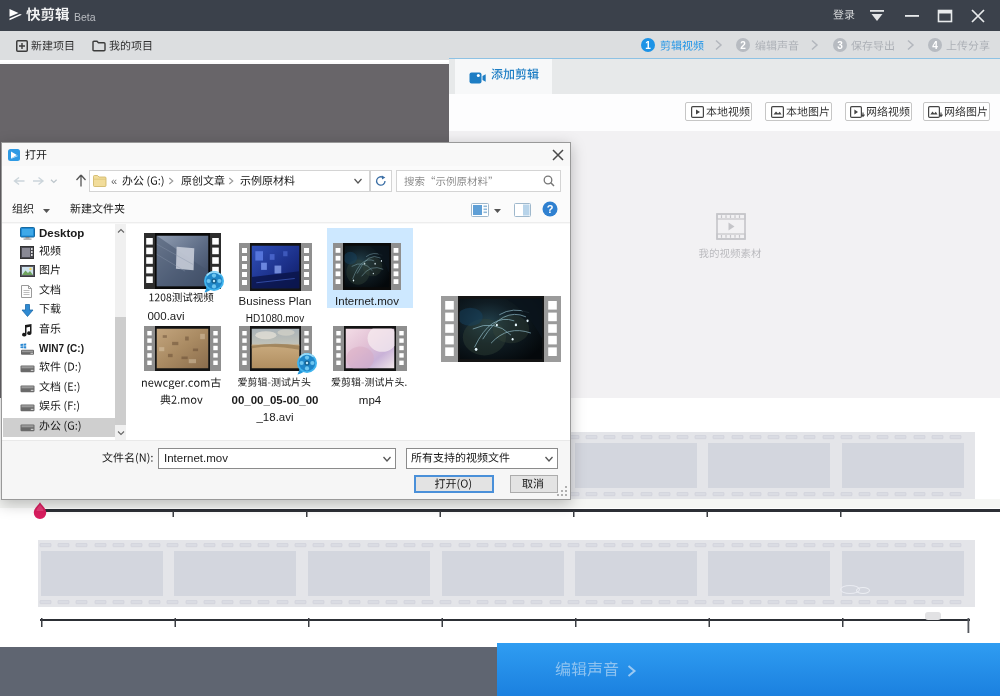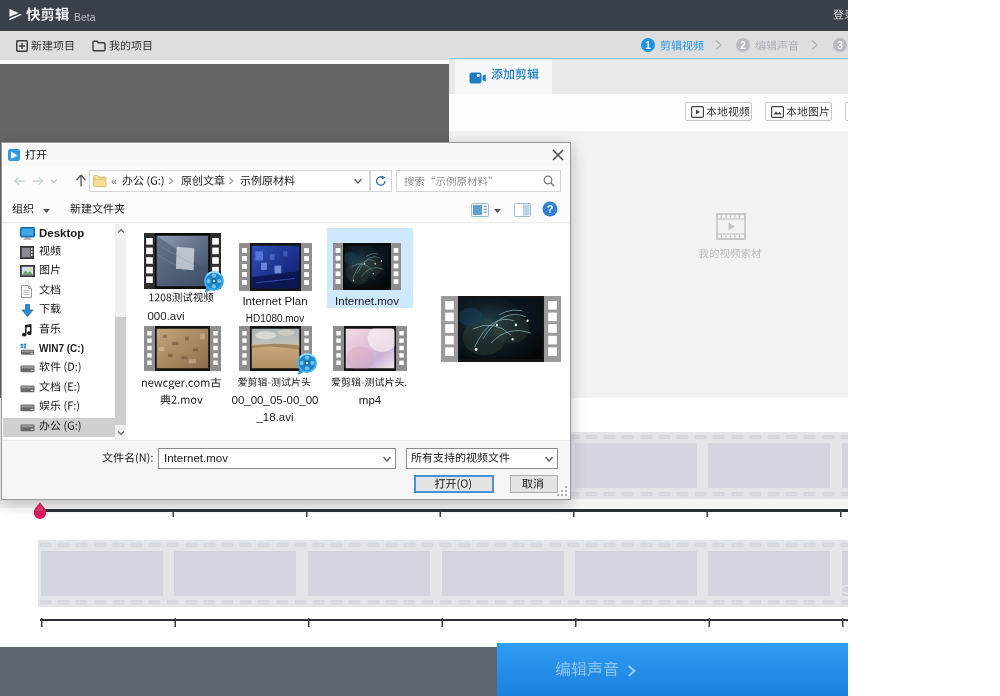--- a/index.html
+++ b/index.html
@@ -1,15 +1,15 @@
 <!DOCTYPE html>
 <html><head><meta charset="utf-8"><style>
 *{margin:0;padding:0;box-sizing:border-box}
 body{font-family:"Liberation Sans",sans-serif;width:1000px;height:696px;overflow:hidden}
-#app{position:relative;width:848px;height:696px;background:#fff;overflow:hidden}
+#app{position:relative;width:1000px;height:696px;background:#fff;overflow:hidden}
 .abs{position:absolute}
 </style></head><body>
 <div id="app">
 <div class="abs" style="left:0;top:0;width:1000px;height:31px;background:#3b414b"></div>
 <svg class="abs" style="left:9px;top:9px" width="14" height="13" viewBox="0 0 14 13">
 <path d="M0.5 0 L9.5 3.9 L0.5 7.8 Z" fill="#fff"></path>
 <path d="M0.5 9.5 L11 5 L12.8 5.8 L0.5 11.3 Z" fill="#fff"></path>
 </svg>
 <div style="position:absolute;left:26px;top:7px">
       <svg width="45" height="16" viewBox="0 0 45 16" xmlns="http://www.w3.org/2000/svg" style="display:block">
@@ -987,21 +987,21 @@
       </g>
     </svg>
 <div style="position:absolute;left:182px;transform:translateX(-50%);top:292px">
       <svg width="67" height="12" viewBox="0 0 67 12" xmlns="http://www.w3.org/2000/svg" style="display:block">
         <g transform="translate(0,9.24) scale(0.010500)">
           <path d="M88 0H490V-76H343V-733H273C233 -710 186 -693 121 -681V-623H252V-76H88ZM599 0H1060V-79H857C820 -79 775 -75 737 -72C909 -235 1025 -384 1025 -531C1025 -661 942 -746 811 -746C718 -746 654 -704 595 -639L648 -587C689 -636 740 -672 800 -672C891 -672 935 -611 935 -527C935 -401 829 -255 599 -54ZM1388 13C1527 13 1616 -113 1616 -369C1616 -623 1527 -746 1388 -746C1248 -746 1160 -623 1160 -369C1160 -113 1248 13 1388 13ZM1388 -61C1305 -61 1248 -154 1248 -369C1248 -583 1305 -674 1388 -674C1471 -674 1528 -583 1528 -369C1528 -154 1471 -61 1388 -61ZM1945 13C2082 13 2174 -70 2174 -176C2174 -277 2115 -332 2051 -369V-374C2094 -408 2148 -474 2148 -551C2148 -664 2072 -744 1947 -744C1833 -744 1746 -669 1746 -558C1746 -481 1792 -426 1845 -389V-385C1778 -349 1711 -280 1711 -182C1711 -69 1809 13 1945 13ZM1995 -398C1908 -432 1829 -471 1829 -558C1829 -629 1878 -676 1946 -676C2024 -676 2070 -619 2070 -546C2070 -492 2044 -442 1995 -398ZM1946 -55C1858 -55 1792 -112 1792 -190C1792 -260 1834 -318 1893 -356C1997 -314 2087 -278 2087 -179C2087 -106 2031 -55 1946 -55ZM2706 -92C2757 -42 2816 28 2844 73L2893 39C2864 -4 2804 -72 2753 -121ZM2532 -782V-154H2591V-724H2808V-157H2869V-782ZM3087 -827V-7C3087 8 3081 13 3067 13C3053 14 3006 14 2953 13C2962 31 2972 60 2975 76C3045 77 3088 75 3114 64C3139 53 3149 34 3149 -7V-827ZM2950 -750V-151H3010V-750ZM2666 -653V-299C2666 -178 2646 -53 2479 32C2490 41 2509 66 2516 78C2696 -13 2724 -164 2724 -298V-653ZM2301 -776C2357 -745 2429 -697 2463 -665L2509 -726C2473 -756 2400 -800 2346 -829ZM2258 -506C2313 -475 2386 -430 2422 -400L2467 -460C2429 -489 2355 -532 2301 -560ZM2278 27 2346 67C2388 -25 2438 -148 2474 -253L2414 -292C2374 -180 2318 -50 2278 27ZM3340 -775C3391 -731 3455 -667 3485 -626L3537 -678C3507 -718 3442 -778 3390 -821ZM3997 -796C4039 -752 4085 -691 4105 -651L4160 -688C4138 -727 4091 -785 4049 -828ZM3270 -526V-454H3409V-94C3409 -51 3379 -22 3361 -11C3374 4 3392 36 3399 54C3414 36 3441 18 3612 -97C3605 -112 3596 -141 3591 -161L3480 -89V-526ZM3891 -835 3897 -632H3566V-560H3900C3918 -183 3965 74 4089 77C4127 77 4167 35 4187 -134C4173 -140 4141 -160 4127 -175C4121 -77 4109 -21 4091 -21C4029 -24 3990 -251 3974 -560H4179V-632H3971C3969 -697 3967 -765 3967 -835ZM3580 -61 3601 10C3685 -15 3794 -47 3899 -78L3889 -145L3772 -112V-344H3866V-414H3598V-344H3703V-93ZM4670 -791V-259H4743V-725H5052V-259H5127V-791ZM4374 -804C4410 -765 4449 -710 4467 -673L4528 -713C4510 -748 4470 -800 4431 -838ZM4857 -649V-454C4857 -297 4827 -106 4574 25C4589 37 4613 65 4622 81C4772 2 4851 -105 4891 -214V-20C4891 47 4918 65 4986 65H5077C5164 65 5175 24 5185 -133C5166 -138 5141 -148 5122 -163C5118 -19 5113 8 5078 8H4997C4969 8 4961 0 4961 -28V-276H4910C4925 -337 4929 -397 4929 -452V-649ZM4283 -668V-599H4525C4467 -472 4362 -347 4259 -277C4270 -263 4288 -225 4294 -204C4333 -233 4372 -269 4410 -310V79H4481V-352C4516 -307 4559 -250 4579 -219L4627 -279C4608 -301 4538 -381 4500 -422C4548 -490 4589 -566 4617 -644L4577 -671L4563 -668ZM5921 -501C5919 -151 5908 -35 5666 30C5679 43 5697 67 5703 83C5963 9 5982 -129 5984 -501ZM5948 -84C6015 -34 6101 38 6143 82L6188 34C6145 -9 6057 -78 5990 -126ZM5648 -386C5596 -178 5481 -42 5269 25C5284 40 5301 65 5308 83C5535 3 5658 -144 5713 -371ZM5353 -397C5333 -323 5300 -248 5257 -197C5274 -189 5301 -172 5313 -162C5355 -217 5394 -301 5416 -383ZM5764 -609V-137H5828V-550H6074V-139H6142V-609H5962L6002 -714H6170V-781H5738V-714H5929C5919 -680 5906 -640 5892 -609ZM5334 -753V-529H5259V-461H5468V-158H5536V-461H5722V-529H5554V-652H5699V-716H5554V-841H5486V-529H5396V-753Z" fill="#1a1a1a"></path>
         </g>
       </svg>
     </div>
 <div style="position:absolute;left:166px;transform:translateX(-50%);top:310px;font-size:11.5px;color:#1a1a1a;font-weight:normal;white-space:nowrap;letter-spacing:0">000.avi</div>
-<div style="position:absolute;left:275px;transform:translateX(-50%);top:295px;font-size:11.5px;color:#1a1a1a;font-weight:normal;white-space:nowrap;letter-spacing:0">Internet Plan</div>
+<div style="position:absolute;left:275px;transform:translateX(-50%);top:295px;font-size:11.5px;color:#1a1a1a;font-weight:normal;white-space:nowrap;letter-spacing:0">Business Plan</div>
 <div style="position:absolute;left:275px;transform:translateX(-50%);top:313px;font-size:10px;color:#1a1a1a;font-weight:normal;white-space:nowrap;letter-spacing:0">HD1080.mov</div>
 <div style="position:absolute;left:367px;transform:translateX(-50%);top:295px;font-size:11.5px;color:#1a1a1a;font-weight:normal;white-space:nowrap;letter-spacing:0">Internet.mov</div>
 <div style="position:absolute;left:182px;transform:translateX(-50%);top:377px">
       <svg width="82" height="12" viewBox="0 0 82 12" xmlns="http://www.w3.org/2000/svg" style="display:block">
         <g transform="translate(0,9.68) scale(0.011000)">
           <path d="M92 0H184V-394C238 -449 276 -477 332 -477C404 -477 435 -434 435 -332V0H526V-344C526 -482 474 -557 360 -557C286 -557 229 -516 178 -464H176L167 -543H92ZM922 13C995 13 1053 -11 1100 -42L1068 -103C1027 -76 985 -60 932 -60C829 -60 758 -134 752 -250H1118C1120 -264 1122 -282 1122 -302C1122 -457 1044 -557 905 -557C781 -557 662 -448 662 -271C662 -92 777 13 922 13ZM751 -315C762 -423 830 -484 907 -484C992 -484 1042 -425 1042 -315ZM1342 0H1448L1525 -291C1539 -343 1550 -394 1562 -449H1567C1580 -394 1590 -344 1604 -293L1682 0H1793L1940 -543H1852L1773 -229C1761 -177 1751 -128 1740 -78H1735C1722 -128 1710 -177 1697 -229L1612 -543H1523L1438 -229C1425 -177 1413 -128 1402 -78H1397C1386 -128 1376 -177 1365 -229L1284 -543H1191ZM2272 13C2337 13 2399 -13 2448 -55L2408 -117C2374 -87 2330 -63 2280 -63C2180 -63 2112 -146 2112 -271C2112 -396 2184 -480 2283 -480C2325 -480 2360 -461 2391 -433L2437 -493C2399 -527 2350 -557 2279 -557C2139 -557 2018 -452 2018 -271C2018 -91 2128 13 2272 13ZM2751 250C2919 250 3026 163 3026 62C3026 -28 2962 -67 2837 -67H2730C2657 -67 2635 -92 2635 -126C2635 -156 2650 -174 2670 -191C2694 -179 2724 -172 2750 -172C2862 -172 2949 -245 2949 -361C2949 -408 2931 -448 2905 -473H3016V-543H2827C2808 -551 2781 -557 2750 -557C2641 -557 2547 -482 2547 -363C2547 -298 2582 -245 2618 -217V-213C2589 -193 2558 -157 2558 -112C2558 -69 2579 -40 2607 -23V-18C2556 13 2527 58 2527 105C2527 198 2619 250 2751 250ZM2750 -234C2688 -234 2635 -284 2635 -363C2635 -443 2687 -490 2750 -490C2815 -490 2866 -443 2866 -363C2866 -284 2813 -234 2750 -234ZM2764 187C2665 187 2607 150 2607 92C2607 61 2623 28 2662 0C2686 6 2712 8 2732 8H2826C2898 8 2936 26 2936 77C2936 133 2869 187 2764 187ZM3352 13C3425 13 3483 -11 3530 -42L3498 -103C3457 -76 3415 -60 3362 -60C3259 -60 3188 -134 3182 -250H3548C3550 -264 3552 -282 3552 -302C3552 -457 3474 -557 3335 -557C3211 -557 3092 -448 3092 -271C3092 -92 3207 13 3352 13ZM3181 -315C3192 -423 3260 -484 3337 -484C3422 -484 3472 -425 3472 -315ZM3686 0H3778V-349C3814 -441 3869 -475 3914 -475C3937 -475 3949 -472 3967 -466L3984 -545C3967 -554 3950 -557 3926 -557C3866 -557 3810 -513 3772 -444H3770L3761 -543H3686ZM4121 13C4157 13 4187 -15 4187 -56C4187 -98 4157 -126 4121 -126C4084 -126 4055 -98 4055 -56C4055 -15 4084 13 4121 13ZM4566 13C4631 13 4693 -13 4742 -55L4702 -117C4668 -87 4624 -63 4574 -63C4474 -63 4406 -146 4406 -271C4406 -396 4478 -480 4577 -480C4619 -480 4654 -461 4685 -433L4731 -493C4693 -527 4644 -557 4573 -557C4433 -557 4312 -452 4312 -271C4312 -91 4422 13 4566 13ZM5073 13C5206 13 5324 -91 5324 -271C5324 -452 5206 -557 5073 -557C4940 -557 4822 -452 4822 -271C4822 -91 4940 13 5073 13ZM5073 -63C4979 -63 4916 -146 4916 -271C4916 -396 4979 -480 5073 -480C5167 -480 5231 -396 5231 -271C5231 -146 5167 -63 5073 -63ZM5468 0H5560V-394C5609 -450 5655 -477 5696 -477C5765 -477 5797 -434 5797 -332V0H5888V-394C5939 -450 5983 -477 6025 -477C6094 -477 6126 -434 6126 -332V0H6217V-344C6217 -482 6164 -557 6053 -557C5986 -557 5930 -514 5873 -453C5851 -517 5807 -557 5723 -557C5658 -557 5602 -516 5554 -464H5552L5543 -543H5468ZM6464 -370V81H6541V28H7063V77H7143V-370H6842V-586H7251V-659H6842V-840H6761V-659H6356V-586H6761V-370ZM6541 -44V-298H7063V-44Z" fill="#1a1a1a"></path>
         </g>
       </svg>
     </div>
 <div style="position:absolute;left:182px;transform:translateX(-50%);top:394px">
@@ -1011,21 +1011,21 @@
         </g>
       </svg>
     </div>
 <div style="position:absolute;left:275px;transform:translateX(-50%);top:377px">
       <svg width="75" height="11" viewBox="0 0 75 11" xmlns="http://www.w3.org/2000/svg" style="display:block">
         <g transform="translate(0,8.80) scale(0.010000)">
           <path d="M838 -827C663 -798 356 -780 109 -775C115 -758 123 -733 125 -715C371 -718 676 -736 863 -766ZM733 -736C715 -695 684 -636 656 -594H551C541 -629 524 -681 507 -721L449 -703C461 -669 475 -628 484 -594H325C315 -628 295 -677 277 -715L221 -693C234 -663 248 -626 258 -594H83V-427H147V-530H855V-427H921V-594H725C750 -630 777 -674 800 -714ZM406 -207H706C670 -163 622 -126 566 -96C503 -126 448 -164 406 -207ZM364 -505C359 -475 353 -445 346 -417H155V-353H328C276 -185 186 -64 42 12C56 26 81 56 89 71C198 7 279 -80 338 -193C380 -142 433 -98 494 -62C421 -32 338 -11 254 2C265 17 283 48 289 65C386 46 482 18 566 -24C662 20 772 50 889 66C898 46 915 16 929 0C825 -11 726 -33 639 -65C710 -112 769 -171 809 -245L769 -275L756 -272H374C384 -298 394 -325 402 -353H847V-417H419C426 -442 431 -468 436 -495ZM1596 -617V-359H1661V-617ZM1788 -643V-334C1788 -323 1786 -320 1774 -320C1762 -319 1726 -319 1684 -320C1692 -305 1701 -283 1705 -267C1760 -267 1799 -267 1823 -275C1848 -284 1855 -299 1855 -333V-643ZM1686 -843C1671 -813 1644 -770 1621 -739H1322L1366 -751C1354 -778 1328 -816 1305 -844L1236 -827C1258 -801 1281 -764 1293 -739H1064V-680H1938V-739H1699C1719 -765 1741 -795 1760 -826ZM1084 -228V-166H1409C1373 -64 1289 -8 1050 20C1063 35 1080 65 1086 83C1351 46 1447 -29 1486 -166H1798C1786 -59 1772 -12 1754 4C1745 11 1735 12 1713 12C1693 12 1631 12 1570 6C1583 25 1591 52 1593 71C1654 75 1712 76 1742 74C1774 72 1794 67 1814 49C1842 22 1858 -43 1875 -197C1876 -207 1878 -228 1878 -228ZM1418 -578V-520H1200V-578ZM1136 -628V-272H1200V-368H1418V-332C1418 -323 1415 -320 1406 -320C1397 -319 1368 -319 1335 -320C1342 -306 1350 -287 1354 -272C1400 -272 1433 -272 1455 -281C1476 -289 1482 -302 1482 -332V-628ZM1418 -474V-414H1200V-474ZM2551 -751H2819V-650H2551ZM2482 -808V-594H2892V-808ZM2081 -332C2089 -340 2119 -346 2153 -346H2244V-202L2040 -167L2056 -94L2244 -132V76H2313V-146L2427 -169L2423 -234L2313 -214V-346H2405V-414H2313V-568H2244V-414H2148C2176 -483 2204 -565 2228 -650H2412V-722H2247C2255 -756 2263 -791 2269 -825L2196 -840C2191 -801 2183 -761 2174 -722H2047V-650H2157C2136 -570 2115 -504 2105 -479C2088 -435 2075 -403 2058 -398C2066 -380 2077 -346 2081 -332ZM2815 -472V-386H2560V-472ZM2400 -76 2412 -8 2815 -40V80H2885V-46L2959 -52L2960 -115L2885 -110V-472H2953V-535H2423V-472H2491V-82ZM2815 -329V-242H2560V-329ZM2815 -185V-105L2560 -86V-185ZM3046 -245H3302V-315H3046ZM3833 -92C3884 -42 3943 28 3971 73L4020 39C3991 -4 3931 -72 3880 -121ZM3659 -782V-154H3718V-724H3935V-157H3996V-782ZM4214 -827V-7C4214 8 4208 13 4194 13C4180 14 4133 14 4080 13C4089 31 4099 60 4102 76C4172 77 4215 75 4241 64C4266 53 4276 34 4276 -7V-827ZM4077 -750V-151H4137V-750ZM3793 -653V-299C3793 -178 3773 -53 3606 32C3617 41 3636 66 3643 78C3823 -13 3851 -164 3851 -298V-653ZM3428 -776C3484 -745 3556 -697 3590 -665L3636 -726C3600 -756 3527 -800 3473 -829ZM3385 -506C3440 -475 3513 -430 3549 -400L3594 -460C3556 -489 3482 -532 3428 -560ZM3405 27 3473 67C3515 -25 3565 -148 3601 -253L3541 -292C3501 -180 3445 -50 3405 27ZM4467 -775C4518 -731 4582 -667 4612 -626L4664 -678C4634 -718 4569 -778 4517 -821ZM5124 -796C5166 -752 5212 -691 5232 -651L5287 -688C5265 -727 5218 -785 5176 -828ZM4397 -526V-454H4536V-94C4536 -51 4506 -22 4488 -11C4501 4 4519 36 4526 54C4541 36 4568 18 4739 -97C4732 -112 4723 -141 4718 -161L4607 -89V-526ZM5018 -835 5024 -632H4693V-560H5027C5045 -183 5092 74 5216 77C5254 77 5294 35 5314 -134C5300 -140 5268 -160 5254 -175C5248 -77 5236 -21 5218 -21C5156 -24 5117 -251 5101 -560H5306V-632H5098C5096 -697 5094 -765 5094 -835ZM4707 -61 4728 10C4812 -15 4921 -47 5026 -78L5016 -145L4899 -112V-344H4993V-414H4725V-344H4830V-93ZM5527 -814V-481C5527 -304 5513 -119 5385 23C5404 36 5431 64 5444 82C5536 -19 5577 -141 5593 -267H6015V80H6096V-344H5601C5604 -390 5605 -435 5605 -481V-504H6250V-581H5968V-839H5889V-581H5605V-814ZM6884 -165C7020 -99 7159 -10 7240 66L7290 8C7207 -65 7063 -154 6924 -219ZM6539 -741C6620 -711 6719 -659 6767 -618L6811 -679C6761 -719 6660 -767 6580 -795ZM6449 -559C6530 -527 6628 -472 6676 -431L6724 -490C6674 -531 6574 -582 6494 -612ZM6404 -382V-311H6830C6776 -158 6660 -49 6403 13C6419 30 6439 58 6447 76C6731 4 6855 -128 6910 -311H7293V-382H6927C6952 -511 6952 -661 6953 -830H6876C6875 -656 6877 -507 6849 -382Z" fill="#1a1a1a"></path>
         </g>
       </svg>
     </div>
-<div style="position:absolute;left:275px;transform:translateX(-50%);top:394px;font-size:11.5px;color:#1a1a1a;font-weight:normal;white-space:nowrap;letter-spacing:0">00_00_05-00_00</div>
+<div style="position:absolute;left:275px;transform:translateX(-50%);top:394px;font-size:11.5px;color:#1a1a1a;font-weight:bold;white-space:nowrap;letter-spacing:0">00_00_05-00_00</div>
 <div style="position:absolute;left:275px;transform:translateX(-50%);top:411px;font-size:11.5px;color:#1a1a1a;font-weight:normal;white-space:nowrap;letter-spacing:0">_18.avi</div>
 <div style="position:absolute;left:370px;transform:translateX(-50%);top:377px">
       <svg width="78" height="11" viewBox="0 0 78 11" xmlns="http://www.w3.org/2000/svg" style="display:block">
         <g transform="translate(0,8.80) scale(0.010000)">
           <path d="M838 -827C663 -798 356 -780 109 -775C115 -758 123 -733 125 -715C371 -718 676 -736 863 -766ZM733 -736C715 -695 684 -636 656 -594H551C541 -629 524 -681 507 -721L449 -703C461 -669 475 -628 484 -594H325C315 -628 295 -677 277 -715L221 -693C234 -663 248 -626 258 -594H83V-427H147V-530H855V-427H921V-594H725C750 -630 777 -674 800 -714ZM406 -207H706C670 -163 622 -126 566 -96C503 -126 448 -164 406 -207ZM364 -505C359 -475 353 -445 346 -417H155V-353H328C276 -185 186 -64 42 12C56 26 81 56 89 71C198 7 279 -80 338 -193C380 -142 433 -98 494 -62C421 -32 338 -11 254 2C265 17 283 48 289 65C386 46 482 18 566 -24C662 20 772 50 889 66C898 46 915 16 929 0C825 -11 726 -33 639 -65C710 -112 769 -171 809 -245L769 -275L756 -272H374C384 -298 394 -325 402 -353H847V-417H419C426 -442 431 -468 436 -495ZM1596 -617V-359H1661V-617ZM1788 -643V-334C1788 -323 1786 -320 1774 -320C1762 -319 1726 -319 1684 -320C1692 -305 1701 -283 1705 -267C1760 -267 1799 -267 1823 -275C1848 -284 1855 -299 1855 -333V-643ZM1686 -843C1671 -813 1644 -770 1621 -739H1322L1366 -751C1354 -778 1328 -816 1305 -844L1236 -827C1258 -801 1281 -764 1293 -739H1064V-680H1938V-739H1699C1719 -765 1741 -795 1760 -826ZM1084 -228V-166H1409C1373 -64 1289 -8 1050 20C1063 35 1080 65 1086 83C1351 46 1447 -29 1486 -166H1798C1786 -59 1772 -12 1754 4C1745 11 1735 12 1713 12C1693 12 1631 12 1570 6C1583 25 1591 52 1593 71C1654 75 1712 76 1742 74C1774 72 1794 67 1814 49C1842 22 1858 -43 1875 -197C1876 -207 1878 -228 1878 -228ZM1418 -578V-520H1200V-578ZM1136 -628V-272H1200V-368H1418V-332C1418 -323 1415 -320 1406 -320C1397 -319 1368 -319 1335 -320C1342 -306 1350 -287 1354 -272C1400 -272 1433 -272 1455 -281C1476 -289 1482 -302 1482 -332V-628ZM1418 -474V-414H1200V-474ZM2551 -751H2819V-650H2551ZM2482 -808V-594H2892V-808ZM2081 -332C2089 -340 2119 -346 2153 -346H2244V-202L2040 -167L2056 -94L2244 -132V76H2313V-146L2427 -169L2423 -234L2313 -214V-346H2405V-414H2313V-568H2244V-414H2148C2176 -483 2204 -565 2228 -650H2412V-722H2247C2255 -756 2263 -791 2269 -825L2196 -840C2191 -801 2183 -761 2174 -722H2047V-650H2157C2136 -570 2115 -504 2105 -479C2088 -435 2075 -403 2058 -398C2066 -380 2077 -346 2081 -332ZM2815 -472V-386H2560V-472ZM2400 -76 2412 -8 2815 -40V80H2885V-46L2959 -52L2960 -115L2885 -110V-472H2953V-535H2423V-472H2491V-82ZM2815 -329V-242H2560V-329ZM2815 -185V-105L2560 -86V-185ZM3046 -245H3302V-315H3046ZM3833 -92C3884 -42 3943 28 3971 73L4020 39C3991 -4 3931 -72 3880 -121ZM3659 -782V-154H3718V-724H3935V-157H3996V-782ZM4214 -827V-7C4214 8 4208 13 4194 13C4180 14 4133 14 4080 13C4089 31 4099 60 4102 76C4172 77 4215 75 4241 64C4266 53 4276 34 4276 -7V-827ZM4077 -750V-151H4137V-750ZM3793 -653V-299C3793 -178 3773 -53 3606 32C3617 41 3636 66 3643 78C3823 -13 3851 -164 3851 -298V-653ZM3428 -776C3484 -745 3556 -697 3590 -665L3636 -726C3600 -756 3527 -800 3473 -829ZM3385 -506C3440 -475 3513 -430 3549 -400L3594 -460C3556 -489 3482 -532 3428 -560ZM3405 27 3473 67C3515 -25 3565 -148 3601 -253L3541 -292C3501 -180 3445 -50 3405 27ZM4467 -775C4518 -731 4582 -667 4612 -626L4664 -678C4634 -718 4569 -778 4517 -821ZM5124 -796C5166 -752 5212 -691 5232 -651L5287 -688C5265 -727 5218 -785 5176 -828ZM4397 -526V-454H4536V-94C4536 -51 4506 -22 4488 -11C4501 4 4519 36 4526 54C4541 36 4568 18 4739 -97C4732 -112 4723 -141 4718 -161L4607 -89V-526ZM5018 -835 5024 -632H4693V-560H5027C5045 -183 5092 74 5216 77C5254 77 5294 35 5314 -134C5300 -140 5268 -160 5254 -175C5248 -77 5236 -21 5218 -21C5156 -24 5117 -251 5101 -560H5306V-632H5098C5096 -697 5094 -765 5094 -835ZM4707 -61 4728 10C4812 -15 4921 -47 5026 -78L5016 -145L4899 -112V-344H4993V-414H4725V-344H4830V-93ZM5527 -814V-481C5527 -304 5513 -119 5385 23C5404 36 5431 64 5444 82C5536 -19 5577 -141 5593 -267H6015V80H6096V-344H5601C5604 -390 5605 -435 5605 -481V-504H6250V-581H5968V-839H5889V-581H5605V-814ZM6884 -165C7020 -99 7159 -10 7240 66L7290 8C7207 -65 7063 -154 6924 -219ZM6539 -741C6620 -711 6719 -659 6767 -618L6811 -679C6761 -719 6660 -767 6580 -795ZM6449 -559C6530 -527 6628 -472 6676 -431L6724 -490C6674 -531 6574 -582 6494 -612ZM6404 -382V-311H6830C6776 -158 6660 -49 6403 13C6419 30 6439 58 6447 76C6731 4 6855 -128 6910 -311H7293V-382H6927C6952 -511 6952 -661 6953 -830H6876C6875 -656 6877 -507 6849 -382ZM7486 13C7522 13 7552 -15 7552 -56C7552 -98 7522 -126 7486 -126C7449 -126 7420 -98 7420 -56C7420 -15 7449 13 7486 13Z" fill="#1a1a1a"></path>
         </g>
       </svg>
     </div>
 <div style="position:absolute;left:370px;transform:translateX(-50%);top:394px;font-size:11.5px;color:#1a1a1a;font-weight:normal;white-space:nowrap;letter-spacing:0">mp4</div>
 <div class="abs" style="left:2px;top:440px;width:568px;height:59px;background:#f6f6f6;border-top:1px solid #e9e9e9"></div>

